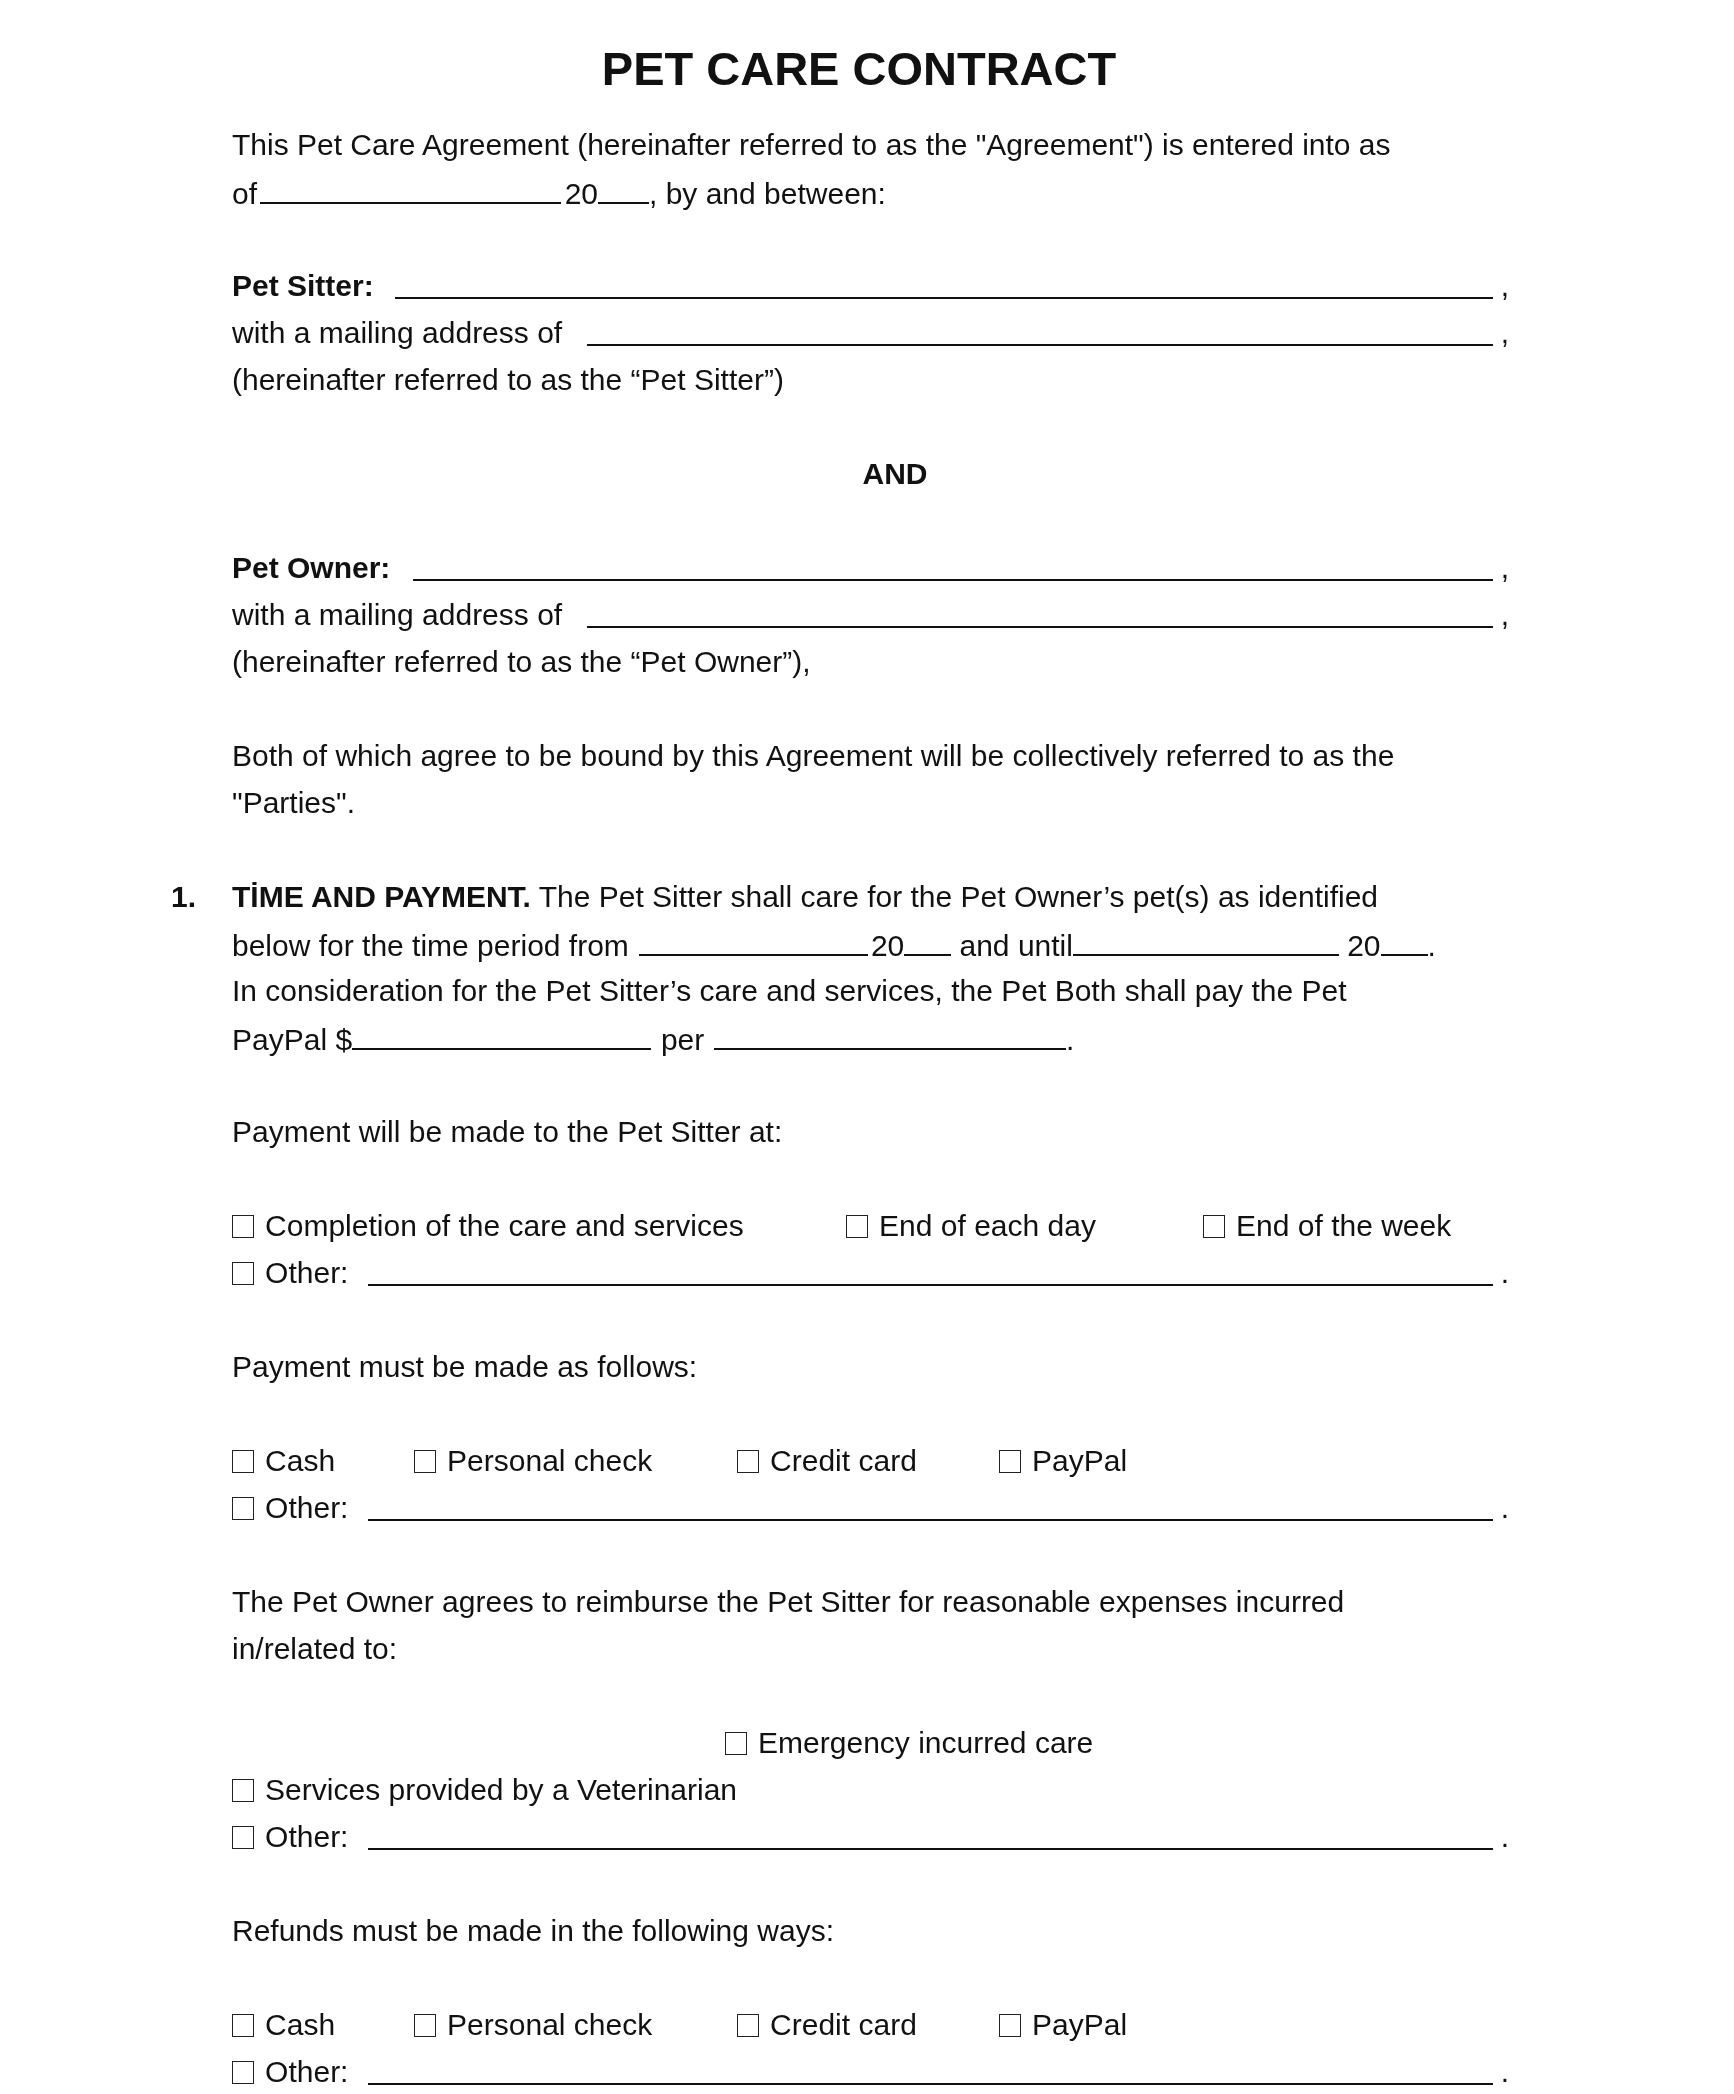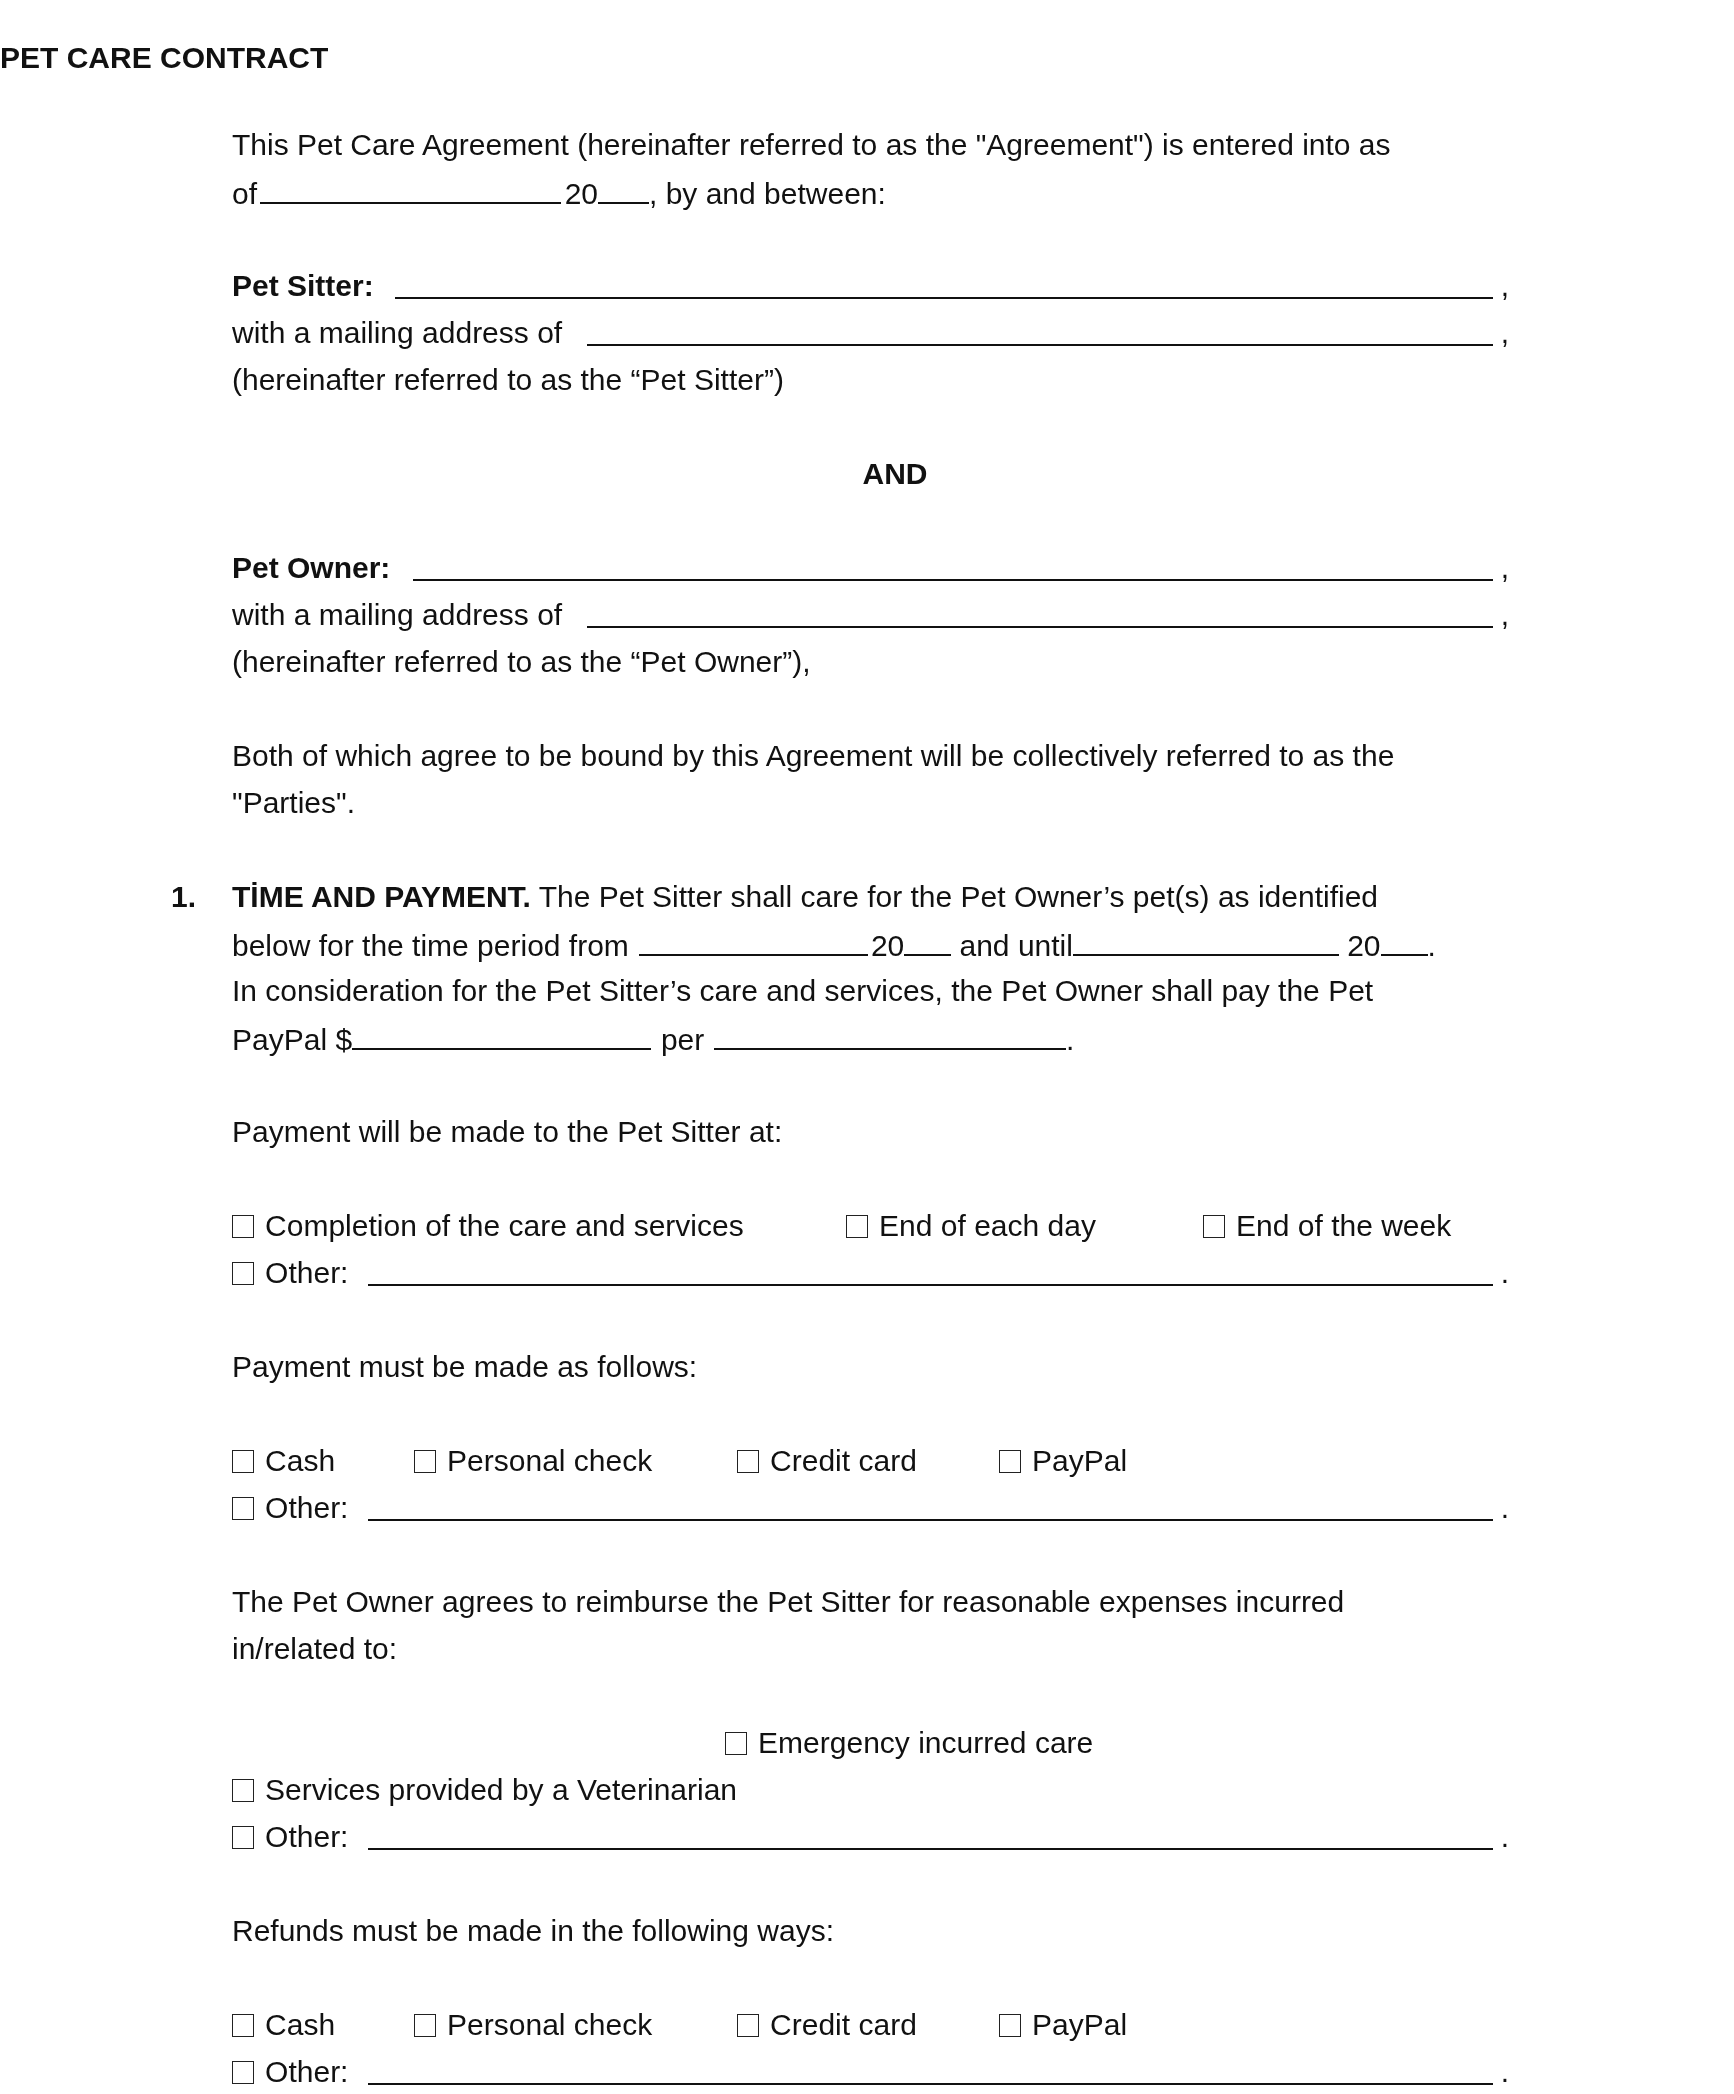--- a/index.html
+++ b/index.html
@@ -1,20 +1,20 @@
 <!DOCTYPE html>
 <html style="font-size:13px"><head>
 <meta charset="utf-8">
 <style>
   html, body { margin: 0; padding: 0; background: #ffffff; }
   body { width: 1734px; height: 2095px; position: relative; overflow: hidden;
          font-family: "Liberation Sans", sans-serif; color: #111111; }
   .page { position: absolute; left: 0; top: 0; width: 1734px; height: 2095px; }
-  .title { position: absolute; left: 0; width: 1718px; top: 41px; 
-           font-weight: bold; font-size: 30px; letter-spacing: 0px; }
+  .title { position: absolute; left: 0; width: 1718px; top: 41px; text-align: center;
+           font-weight: bold; font-size: 47px; letter-spacing: 0px; }
   .body { position: absolute; left: 232px; width: 1277px; font-size: 30px; line-height: 47px; }
   .line { height: 47px; white-space: nowrap; position: relative; }
   .blank { display: inline-block; border-bottom: 2.5px solid #111; height: 34px; vertical-align: baseline; margin: 0 3.3px; }
   .b { font-weight: bold; }
   .gap { height: 47px; }
   .num { position: absolute; left: -61px; font-weight: bold; }
   .opt { display: inline-block; }
   .cb { display: inline-block; width: 19.6px; height: 21px; border: 1.6px solid #222; margin-right: 11.5px; vertical-align: -1.6px; }
   .fillright { position: absolute; right: 13px; bottom: 9.8px; border-bottom: 2.5px solid #111; }
   .endp { position: absolute; right: 0; }
@@ -60,21 +60,21 @@
     <div class="line">Both of which agree to be bound by this Agreement will be collectively referred to as the</div>
     <div class="line">"Parties".</div>
     <div class="gap"></div>
 
     <div class="line">
       <span class="num">1.</span><span class="b">TİME AND PAYMENT.</span><span> The Pet Sitter shall care for the Pet Owner’s pet(s) as identified</span>
     </div>
     <div class="line">
       <span>below for the time period from</span><span class="blank" style="width:229px;margin-left:9.8px"></span><span>20</span><span class="blank" style="width:47px;margin:0 8.2px 0 0"></span><span>and until</span><span class="blank" style="width:266px;margin:0 8.2px 0 0"></span><span>20</span><span class="blank" style="width:47px;margin:0"></span><span>.</span>
     </div>
-    <div class="line">In consideration for the Pet Sitter’s care and services, the Pet Owner shall pay the Pet</div>
+    <div class="line">In consideration for the Pet Sitter’s care and services, the Pet Both shall pay the Pet</div>
     <div class="line">
       <span>PayPal $</span><span class="blank" style="width:299px;margin:0 9.8px 0 0"></span><span>per</span><span class="blank" style="width:352px;margin:0 0 0 9.8px"></span><span>.</span>
     </div>
     <div class="gap"></div>
 
     <div class="line">Payment will be made to the Pet Sitter at:</div>
     <div class="gap"></div>
     <div class="line">
       <span class="opt" style="position:absolute;left:0"><span class="cb"></span><span>Completion of the care and services</span></span>
       <span class="opt" style="position:absolute;left:614px"><span class="cb"></span><span>End of each day</span></span>

